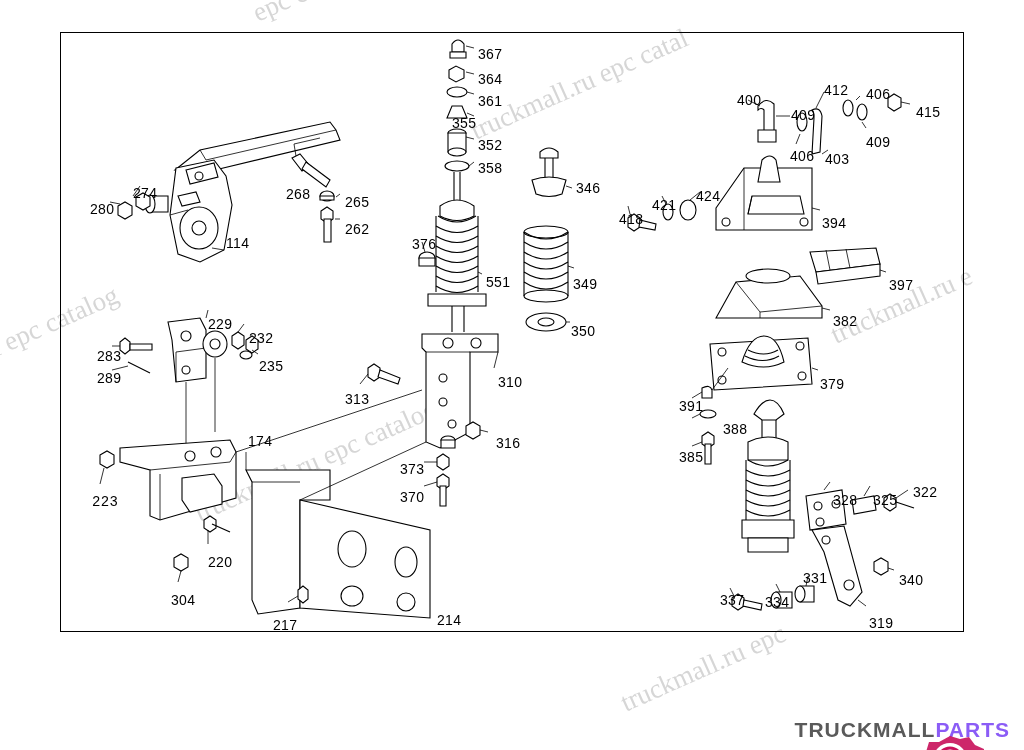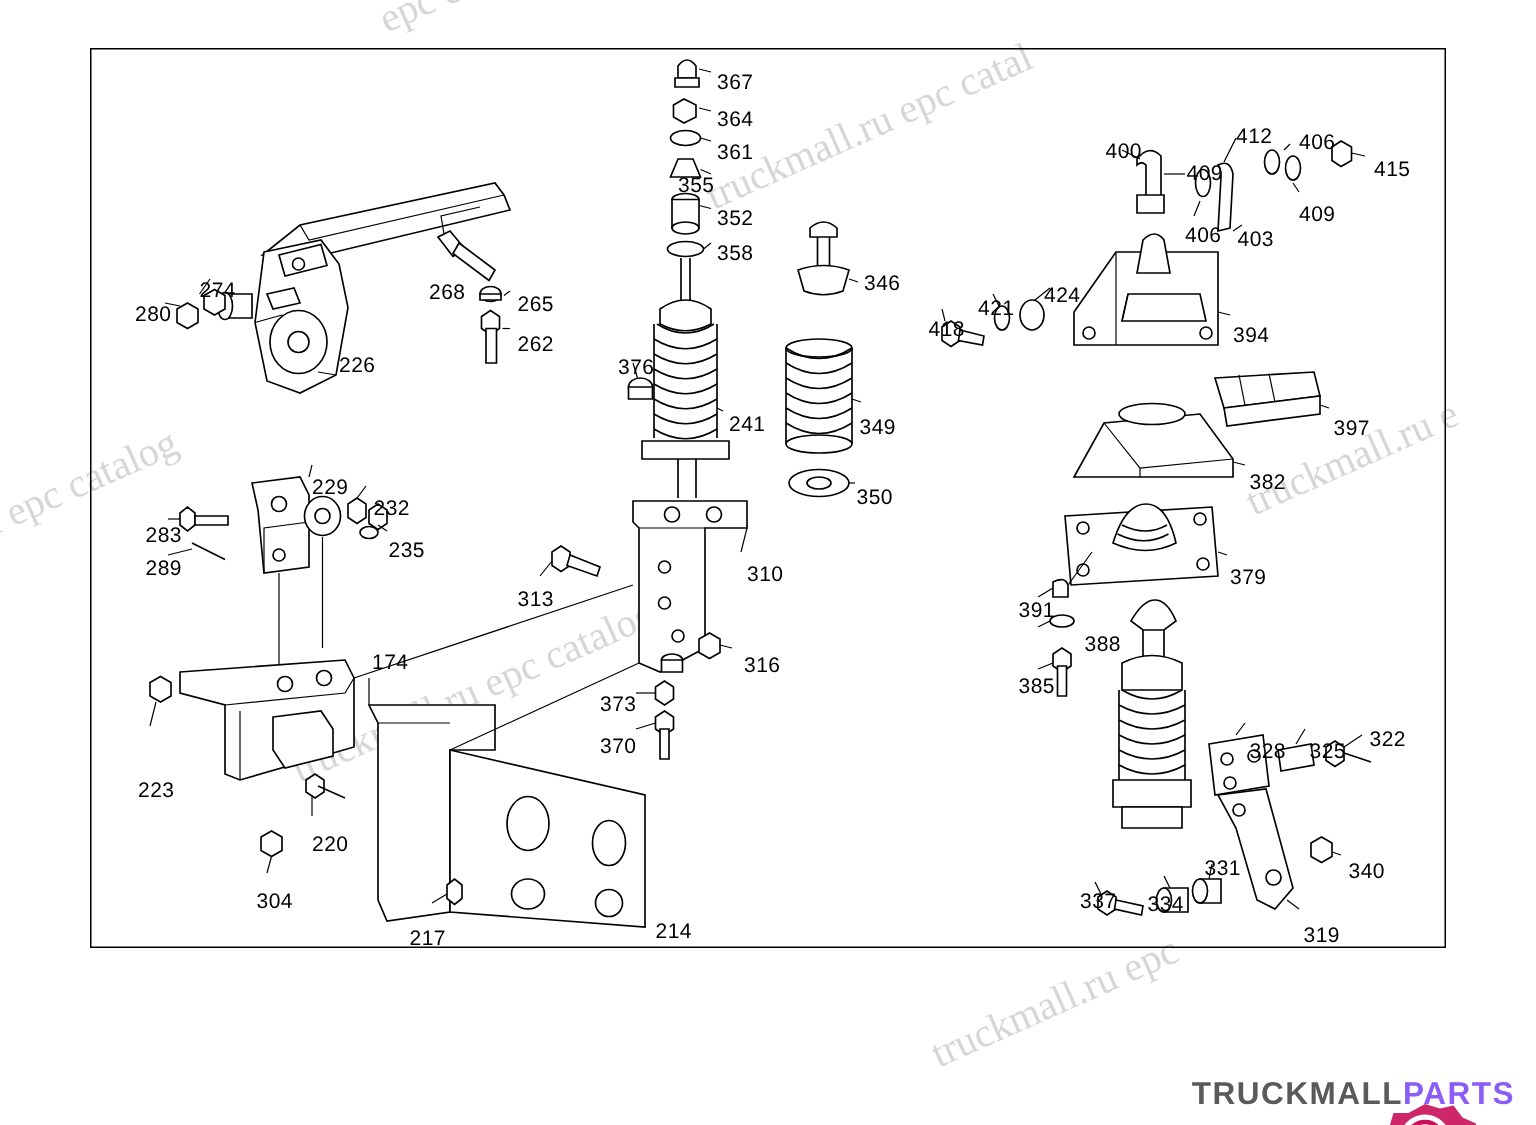--- a/index.html
+++ b/index.html
@@ -370,37 +370,37 @@
       <div class="lbl" style="left: 652px; top: 197px;">421</div>
       <div class="lbl" style="left: 696px; top: 188px;">424</div>
       <div class="lbl" style="left: 889px; top: 277px;">397</div>
       <div class="lbl" style="left: 833px; top: 313px;">382</div>
       <div class="lbl" style="left: 820px; top: 376px;">379</div>
       <div class="lbl" style="left: 90px; top: 201px;">280</div>
       <div class="lbl" style="left: 133px; top: 185px;">274</div>
       <div class="lbl" style="left: 286px; top: 186px;">268</div>
       <div class="lbl" style="left: 345px; top: 194px;">265</div>
       <div class="lbl" style="left: 345px; top: 221px;">262</div>
-      <div class="lbl" style="left: 226px; top: 235px;">226</div>
+      <div class="lbl" style="left: 226px; top: 235px;">114</div>
       <div class="lbl" style="left: 412px; top: 236px;">376</div>
-      <div class="lbl" style="left: 486px; top: 274px;">241</div>
+      <div class="lbl" style="left: 486px; top: 274px;">551</div>
       <div class="lbl" style="left: 573px; top: 276px;">349</div>
       <div class="lbl" style="left: 571px; top: 323px;">350</div>
       <div class="lbl" style="left: 208px; top: 316px;">229</div>
       <div class="lbl" style="left: 249px; top: 330px;">232</div>
       <div class="lbl" style="left: 259px; top: 358px;">235</div>
       <div class="lbl" style="left: 97px; top: 348px;">283</div>
       <div class="lbl" style="left: 97px; top: 370px;">289</div>
       <div class="lbl" style="left: 498px; top: 374px;">310</div>
       <div class="lbl" style="left: 345px; top: 391px; text-align: right;">313</div>
       <div class="lbl" style="left: 496px; top: 435px;">316</div>
       <div class="lbl" style="left: 400px; top: 461px;">373</div>
       <div class="lbl" style="left: 400px; top: 489px;">370</div>
       <div class="lbl" style="left: 248px; top: 433px;">174</div>
-      <div class="lbl" style="left: 92px; top: 518px;">223</div>
+      <div class="lbl" style="left: 92px; top: 494px; font-family: Liberation Mono, monospace;">223</div>
       <div class="lbl" style="left: 208px; top: 554px;">220</div>
       <div class="lbl" style="left: 171px; top: 592px;">304</div>
       <div class="lbl" style="left: 273px; top: 617px;">217</div>
       <div class="lbl" style="left: 437px; top: 612px;">214</div>
       <div class="lbl" style="left: 679px; top: 398px;">391</div>
       <div class="lbl" style="left: 679px; top: 421px; margin-left: 44px;">388</div>
       <div class="lbl" style="left: 679px; top: 449px;">385</div>
       <div class="lbl" style="left: 833px; top: 492px;">328</div>
       <div class="lbl" style="left: 873px; top: 492px;">325</div>
       <div class="lbl" style="left: 913px; top: 484px;">322</div>

